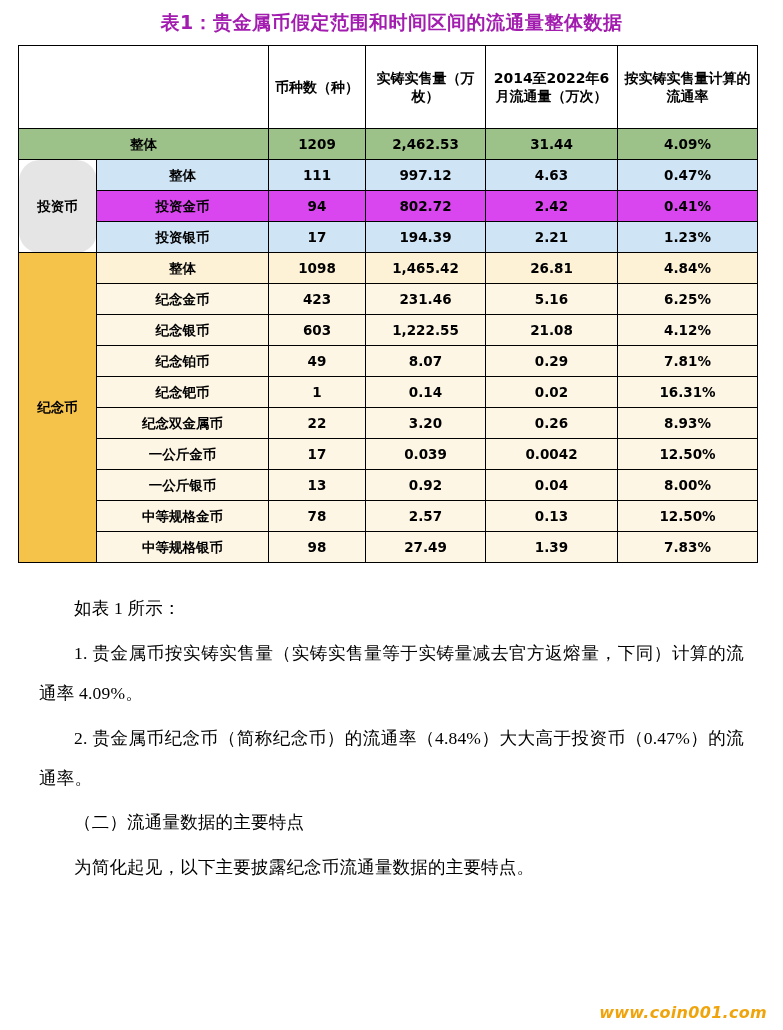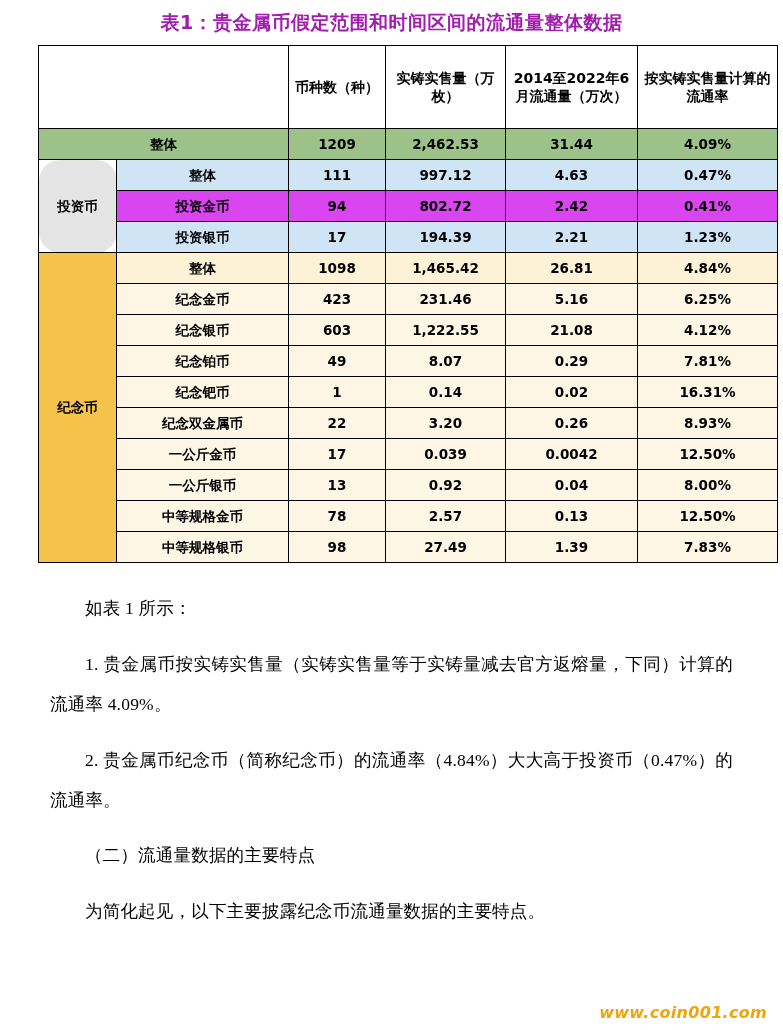--- a/index.html
+++ b/index.html
@@ -29,21 +29,21 @@
     font-weight: bold;
     font-size: 19px;
     letter-spacing: 0.5px;
     padding-top: 10px;
     padding-bottom: 9px;
     color: #a21caf;
   }
 
   
   .table-wrap {
-    margin: 0 22px 0 38px;
+    margin: 0 22px 0 18px;
   }
   table.data {
     border-collapse: collapse;
     width: 739px;
     table-layout: fixed;
     font-family: "DejaVu Sans", "Liberation Sans", sans-serif;
   }
   table.data td {
     border: 1.3px solid #000;
     font-size: 13.5px;
@@ -84,21 +84,21 @@
   }
 
   
   .body-text {
     margin: 26px 34px 0 34px;
     font-size: 17.5px;
     line-height: 2.28;
     font-family: "Liberation Serif", "DejaVu Serif", serif;
   }
   .body-text p {
-    margin: 16px;
+    margin: 5px;
     text-indent: 2em;
     text-align: justify;
     letter-spacing: 0.2px;
   }
 
   
   .watermark {
     position: absolute;
     right: 16px;
     bottom: 8px;

